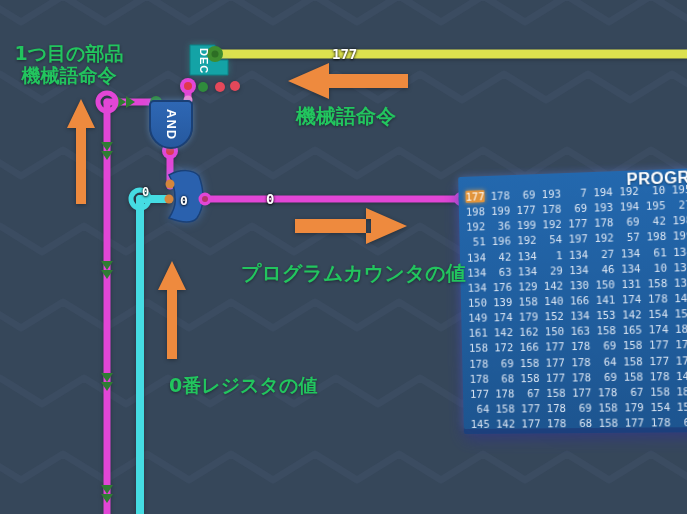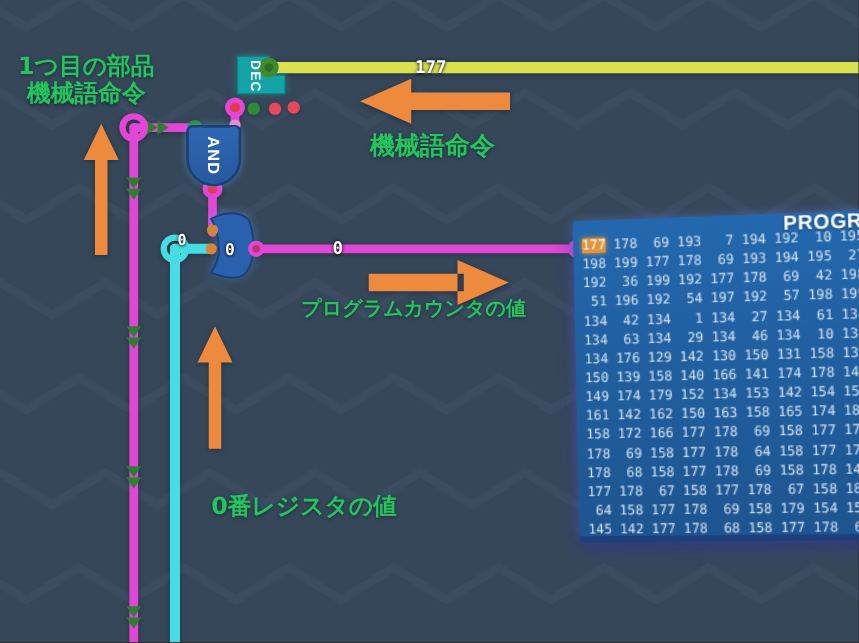--- a/index.html
+++ b/index.html
@@ -158,23 +158,23 @@
   </div>
   <svg class="arrow" style="left:64px;top:97px;" width="34" height="110" viewBox="0 0 34 110">
     <path d="M3,31 L17,2 L31,31 Z M12,26 h10 v81 h-10 Z" fill="#ee8a3e"></path>
   </svg>
 
   <div class="annot" style="left:296px;top:103px;font-size:20px;">機械語命令</div>
   <svg class="arrow" style="left:286px;top:61px;" width="124" height="40" viewBox="0 0 124 40">
     <path d="M2,20 L43,2 L43,38 Z M38,13 h84 v14 h-84 Z" fill="#ee8a3e"></path>
   </svg>
 
-  <div class="annot" style="left:241px;top:237px;font-size:16px;text-align:center;">プログラムカウンタの値</div>
+  <div class="annot" style="left:241px;top:260px;font-size:20px;text-align:center;">プログラムカウンタの値</div>
   <svg class="arrow" style="left:293px;top:206px;" width="116" height="40" viewBox="0 0 116 40">
     <path d="M114,20 L73,2 L73,38 Z M2,13 h76 v14 h-76 Z" fill="#ee8a3e"></path>
   </svg>
 
-  <div class="annot" style="left:169px;top:392px;font-size:19px;">0番レジスタの値</div>
+  <div class="annot" style="left:169px;top:373px;font-size:19px;">0番レジスタの値</div>
   <svg class="arrow" style="left:155px;top:259px;" width="34" height="102" viewBox="0 0 34 102">
     <path d="M3,31 L17,2 L31,31 Z M12,26 h10 v74 h-10 Z" fill="#ee8a3e"></path>
   </svg>
 
 </div>
 
 </body></html>

